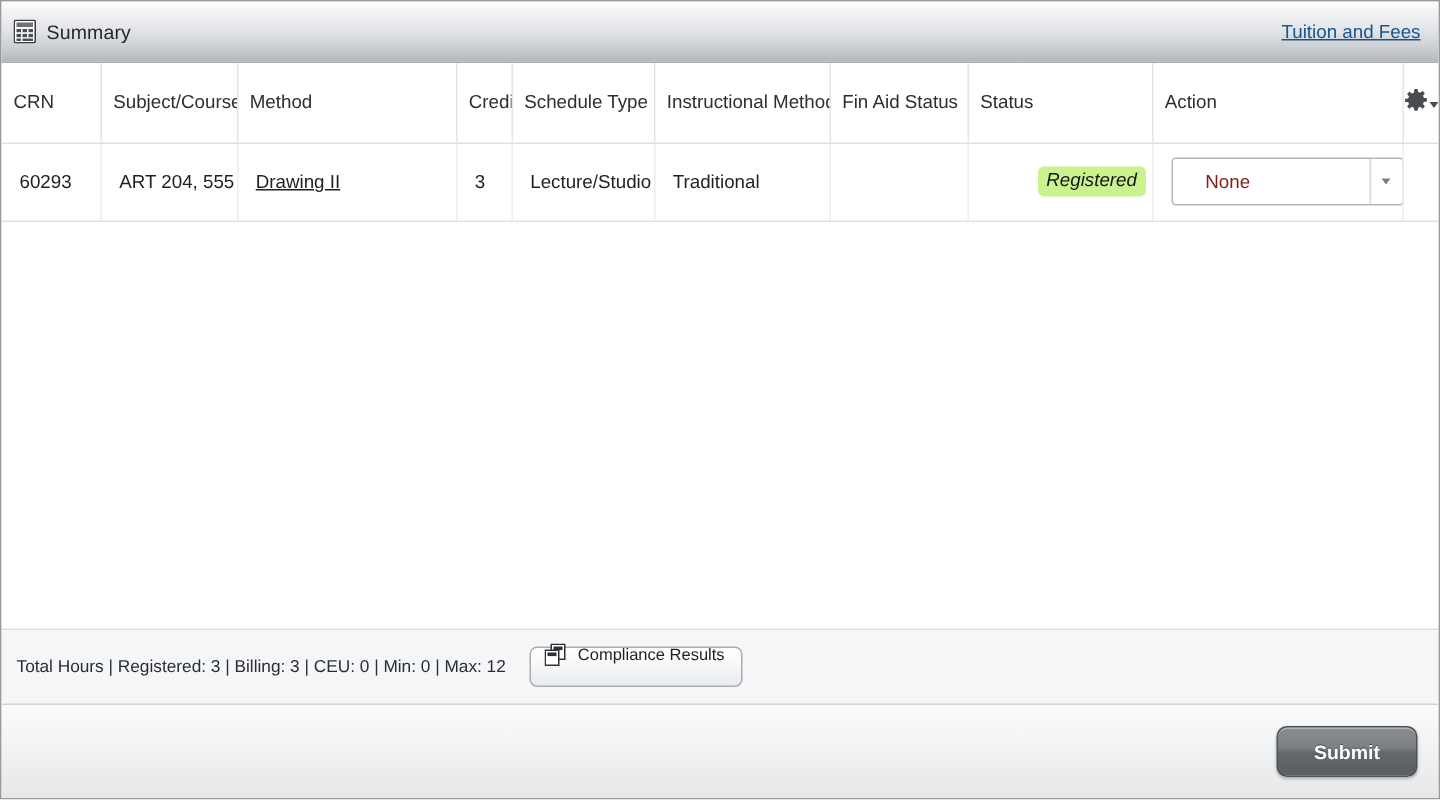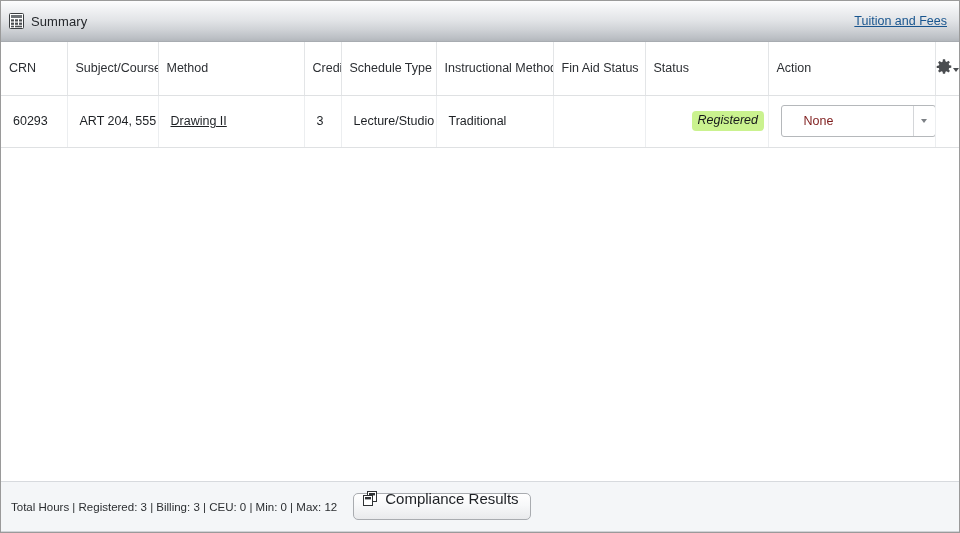--- a/index.html
+++ b/index.html
@@ -207,21 +207,21 @@
   }
   .compliance-btn {
     display: inline-flex;
     align-items: center;
     gap: 7px;
     height: 27px;
     padding: 0 11px 16px 9px;
     border: 1px solid #a9acb0;
     border-radius: 5px;
     background: linear-gradient(to bottom, #ffffff 0%, #f7f8f9 45%, #e9eaec 100%);
-    font-size: 15px;
+    font-size: 11px;
     color: #1d2024;
     cursor: pointer;
     box-sizing: border-box;
     white-space: nowrap;
   }
   .compliance-btn svg { display: block; }
 
   
   .footer-bar {
     flex: 0 0 auto;
@@ -345,14 +345,17 @@
           <rect x="4.5" y="0.5" width="9" height="10" fill="#ffffff" stroke="#2f3234"></rect>
           <rect x="6" y="2" width="6" height="2.4" fill="#2f3234"></rect>
           <rect x="0.5" y="4.5" width="9" height="10" fill="#ffffff" stroke="#2f3234"></rect>
           <rect x="2" y="6" width="6" height="2.4" fill="#2f3234"></rect>
         </svg>
       </span>
       <span>Compliance Results</span>
     </button>
   </div>
 
+  <div class="footer-bar">
+    <button class="submit-btn">Submit</button>
+  </div>
 
 </div>
 
 </body></html>

